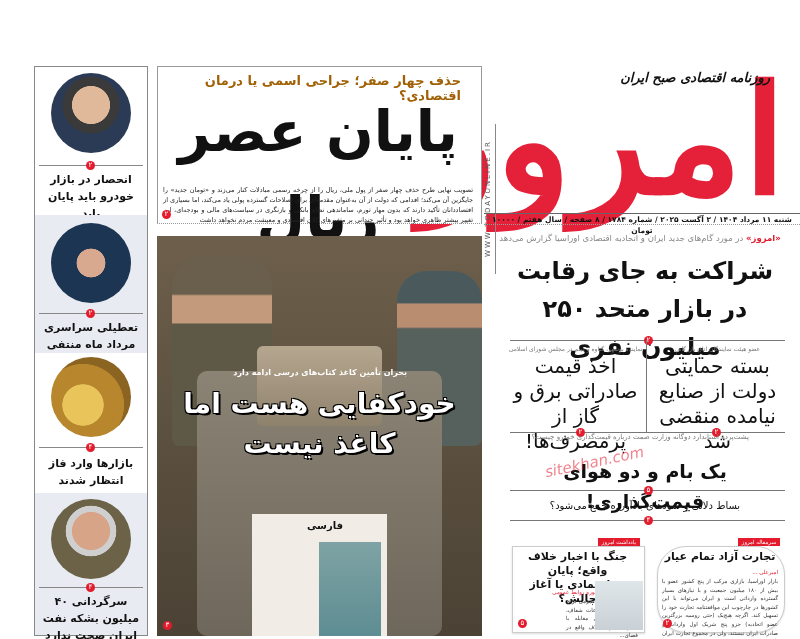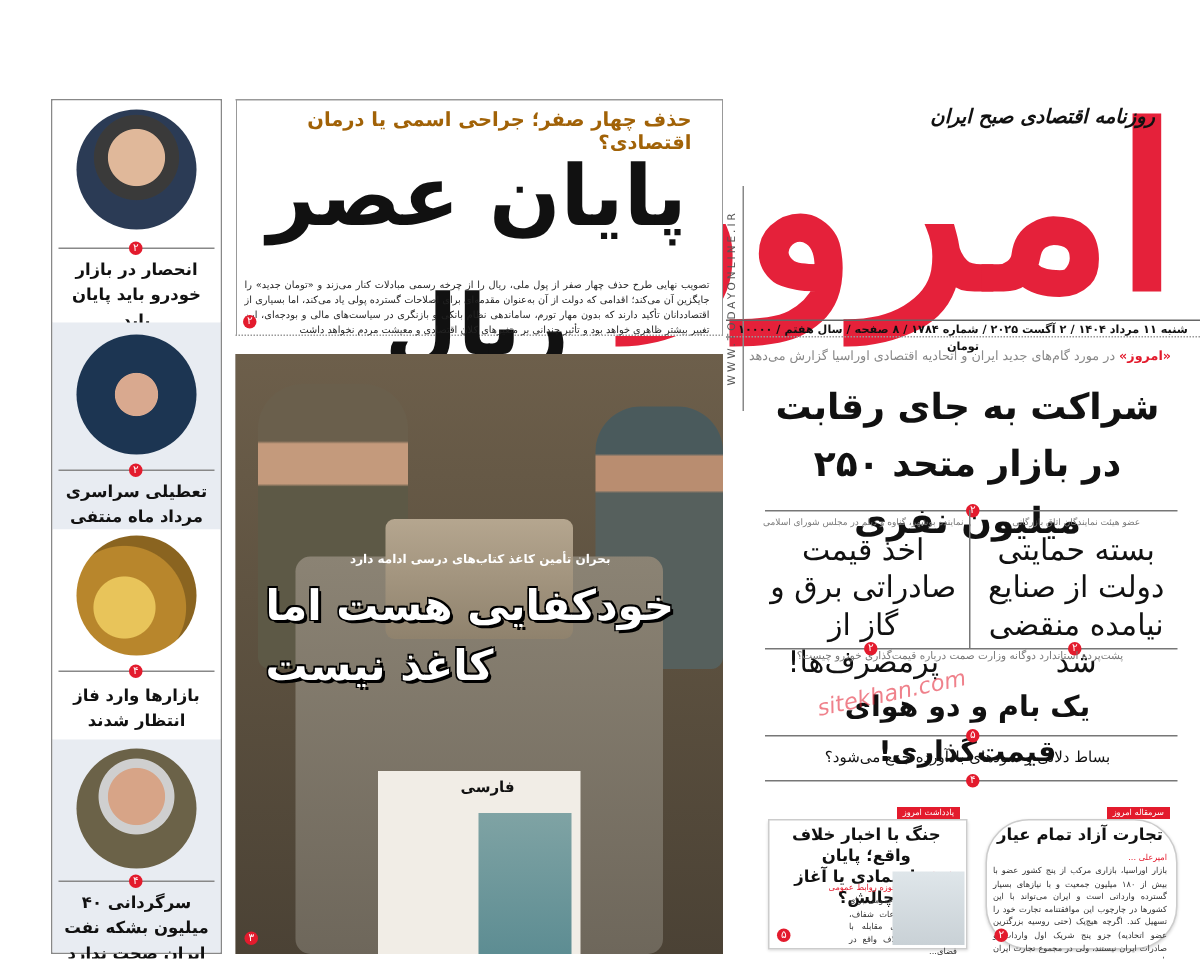--- a/index.html
+++ b/index.html
@@ -33,21 +33,21 @@
   
   .photo-block { left: 157px; top: 236px; width: 325px; height: 400px; overflow:hidden; background: #5a4f40; }
   .photo-wall { position:absolute; inset:0; background: linear-gradient(180deg,#6d5f4b 0%,#5f5341 40%,#4b4235 100%); }
   .man { position:absolute; border-radius: 30px 30px 8px 8px; }
   .machine { position:absolute; left: 40px; top: 135px; width: 245px; height: 265px; background: linear-gradient(180deg,#8b8374,#6e675b); border-radius: 10px; }
   .roller { position:absolute; left: 100px; top: 110px; width: 125px; height: 80px; background: linear-gradient(180deg,#b5a68f,#8f826d); border-radius: 6px; }
   .paper { position:absolute; left: 95px; top: 278px; width: 135px; height: 125px; background:#f1ede6; }
   .paper-illus { position:absolute; right: 6px; top: 28px; width: 62px; height: 97px; background: linear-gradient(180deg,#7fa3a4,#5c8c92); }
   .paper-label { position:absolute; right: 44px; top: 6px; font-size: 10px; font-weight:bold; }
   .photo-kicker { position:absolute; right: 75px; top: 132px; font-size: 8px; color:#fff; font-weight:bold; }
-  .photo-title { position:absolute; right: 20px; top: 148px; width: 285px; text-align:left; font-size: 28px; line-height: 40px; font-weight:bold; color:#fff; text-shadow: 2px 2px 0 #000, -1px -1px 0 #000, 1px -1px 0 #000, -1px 1px 0 #000; }
+  .photo-title { position:absolute; right: 20px; top: 148px; width: 285px; text-align:center; font-size: 28px; line-height: 40px; font-weight:bold; color:#fff; text-shadow: 2px 2px 0 #000, -1px -1px 0 #000, 1px -1px 0 #000, -1px 1px 0 #000; }
   .photo-dot { position:absolute; left: 6px; bottom: 6px; }
 
   
   .right-area { left: 490px; top: 228px; width: 305px; height: 410px; }
   .rk { position:absolute; right: 5px; top: 5px; width: 300px; font-size: 8.5px; color:#888; text-align:center; }
   .rk b { color:#e31b2d; }
   .main-title { position:absolute; right: 5px; top: 24px; width: 290px; text-align:center; font-weight:bold; font-size: 24px; line-height: 38px; letter-spacing:-1px; }
   .hr { position:absolute; border-top:1px solid #777; }
   .hr .dot { position:absolute; top:-5px; }
   .vr { position:absolute; border-left:1px solid #777; }

